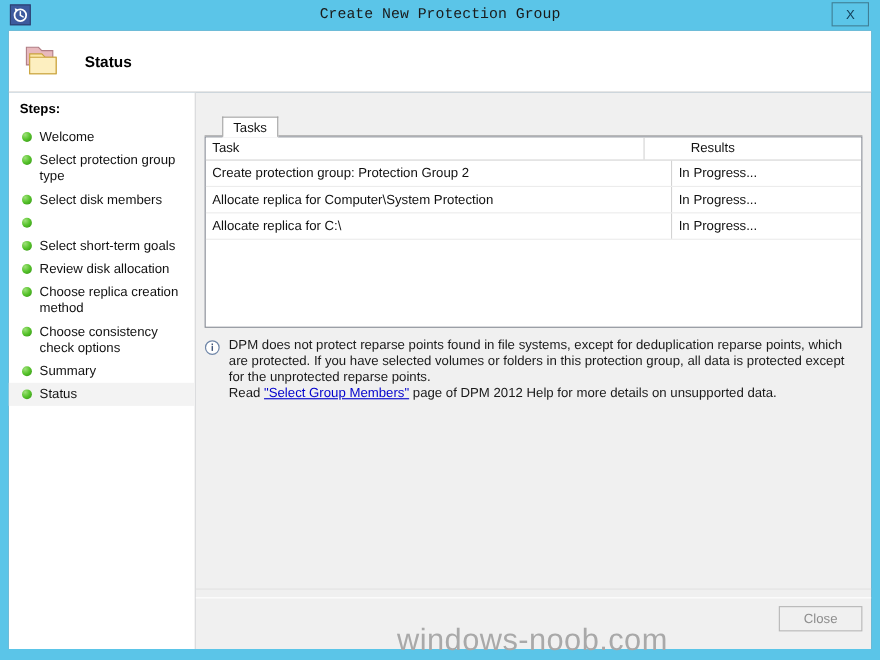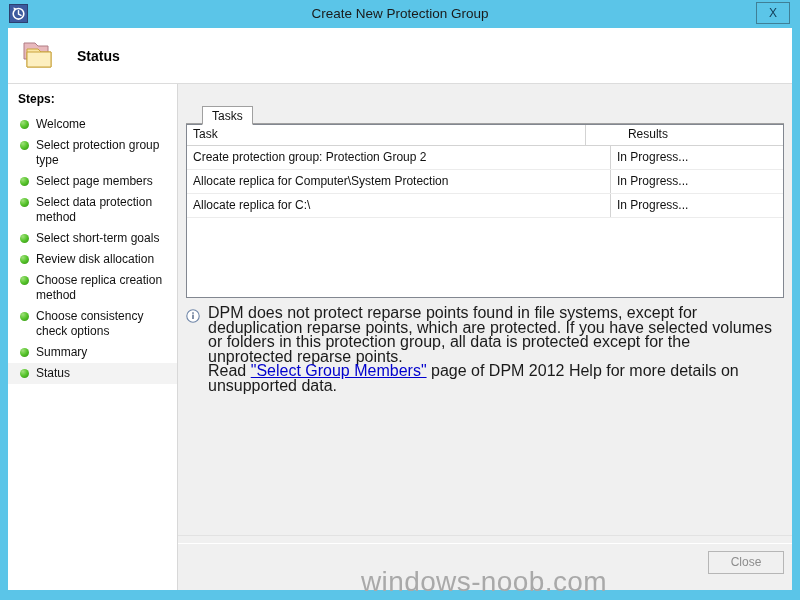--- a/index.html
+++ b/index.html
@@ -45,21 +45,21 @@
   #title-icon svg { display: block; }
   #title-text {
     position: absolute;
     left: 0; top: 0;
     width: 800px;
     height: 28px;
     line-height: 28px;
     text-align: center;
     font-size: 13.5px;
     color: #1a1a1a;
-    font-family: Liberation Sans, sans-serif;
+    font-family: Liberation Mono, monospace;
   }
   #close-btn {
     position: absolute;
     right: 10px; top: 2px;
     width: 34px; height: 22px;
     border: 1px solid #3f7f96;
     background: #5bc5e8;
     color: #14405a;
     font-size: 12px;
     line-height: 20px;
@@ -240,21 +240,21 @@
   }
   #info-icon {
     position: absolute;
     left: 0; top: 3px;
     width: 14px; height: 14px;
   }
   #info-text {
     position: absolute;
     left: 22px; top: 0;
     width: 570px;
-    font-size: 16px;
+    font-size: 12px;
     line-height: 14.5px;
     color: #1a1a1a;
     font-family: "Liberation Sans", sans-serif;
   }
   #info-text p { margin: 0; }
   #info-link {
     color: #0000cd;
     text-decoration: underline;
     cursor: pointer;
   }
@@ -341,25 +341,24 @@
         <div class="step">
           <span class="bullet"></span>
           <span>Welcome</span>
         </div>
         <div class="step">
           <span class="bullet"></span>
           <span>Select protection group type</span>
         </div>
         <div class="step">
           <span class="bullet"></span>
-          <span>Select page members</span>
-        </div>
-        <div class="step">
-          <span class="bullet"></span>
-          <span>Select data protection method</span>
+          <span>Select disk members</span>
+        </div>
+        <div class="step">
+          <span class="bullet"></span>
         </div>
         <div class="step">
           <span class="bullet"></span>
           <span>Select short-term goals</span>
         </div>
         <div class="step">
           <span class="bullet"></span>
           <span>Review disk allocation</span>
         </div>
         <div class="step">

